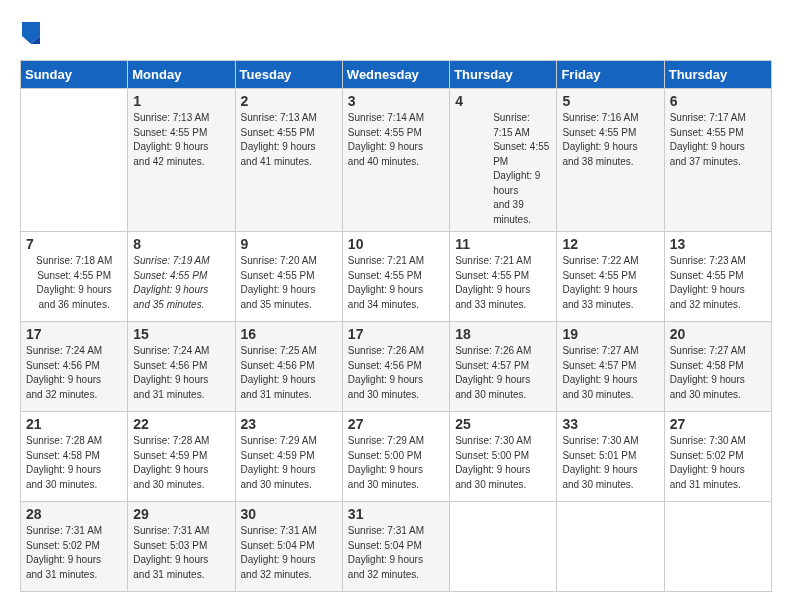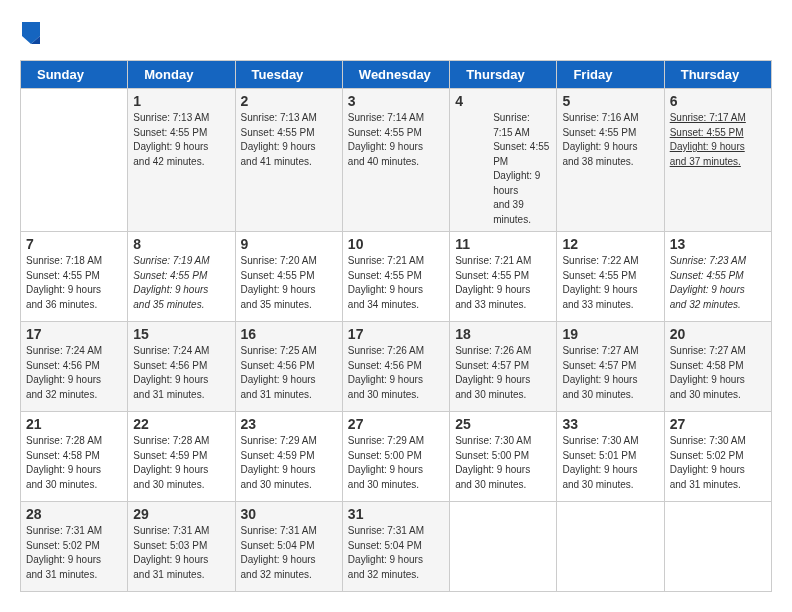--- a/index.html
+++ b/index.html
@@ -48,21 +48,21 @@
       color: #555;
     }
     .calendar {
       width: 100%;
       border-collapse: collapse;
       font-size: 11px;
     }
     .calendar thead th {
       background-color: #1565c0;
       color: #fff;
-      padding: 6px 16px;
+      padding: 6px 4px;
       text-align: left;
       font-size: 13px;
       font-weight: bold;
       border: 1px solid #ccc;
     }
     .calendar tbody td {
       border: 1px solid #ccc;
       vertical-align: top;
       padding: 4px 5px;
       width: 107px;
@@ -157,30 +157,30 @@
         </td>
         <td>
           <span class="day-number">5</span>
           <div class="day-info" style="white-space: pre-line;">Sunrise: 7:16 AM
 Sunset: 4:55 PM
 Daylight: 9 hours
 and 38 minutes.</div>
         </td>
         <td>
           <span class="day-number">6</span>
-          <div class="day-info" style="white-space: pre-line; text-decoration: underline;">Sunrise: 7:17 AM
+          <div class="day-info" style="white-space: pre-line;">Sunrise: 7:17 AM
 Sunset: 4:55 PM
 Daylight: 9 hours
 and 37 minutes.</div>
         </td>
       </tr>
       <tr>
         <td>
           <span class="day-number">7</span>
-          <div class="day-info" style="white-space: pre-line;">Sunrise: 7:18 AM
+          <div class="day-info" style="white-space: pre-line; text-align: center;">Sunrise: 7:18 AM
 Sunset: 4:55 PM
 Daylight: 9 hours
 and 36 minutes.</div>
         </td>
         <td>
           <span class="day-number">8</span>
           <div class="day-info" style="white-space: pre-line; font-style: italic;">Sunrise: 7:19 AM
 Sunset: 4:55 PM
 Daylight: 9 hours
 and 35 minutes.</div>
@@ -208,21 +208,21 @@
         </td>
         <td>
           <span class="day-number">12</span>
           <div class="day-info" style="white-space: pre-line;">Sunrise: 7:22 AM
 Sunset: 4:55 PM
 Daylight: 9 hours
 and 33 minutes.</div>
         </td>
         <td>
           <span class="day-number">13</span>
-          <div class="day-info" style="white-space: pre-line; font-style: italic;">Sunrise: 7:23 AM
+          <div class="day-info" style="white-space: pre-line;">Sunrise: 7:23 AM
 Sunset: 4:55 PM
 Daylight: 9 hours
 and 32 minutes.</div>
         </td>
       </tr>
       <tr>
         <td>
           <span class="day-number">17</span>
           <div class="day-info" style="white-space: pre-line;">Sunrise: 7:24 AM
 Sunset: 4:56 PM

